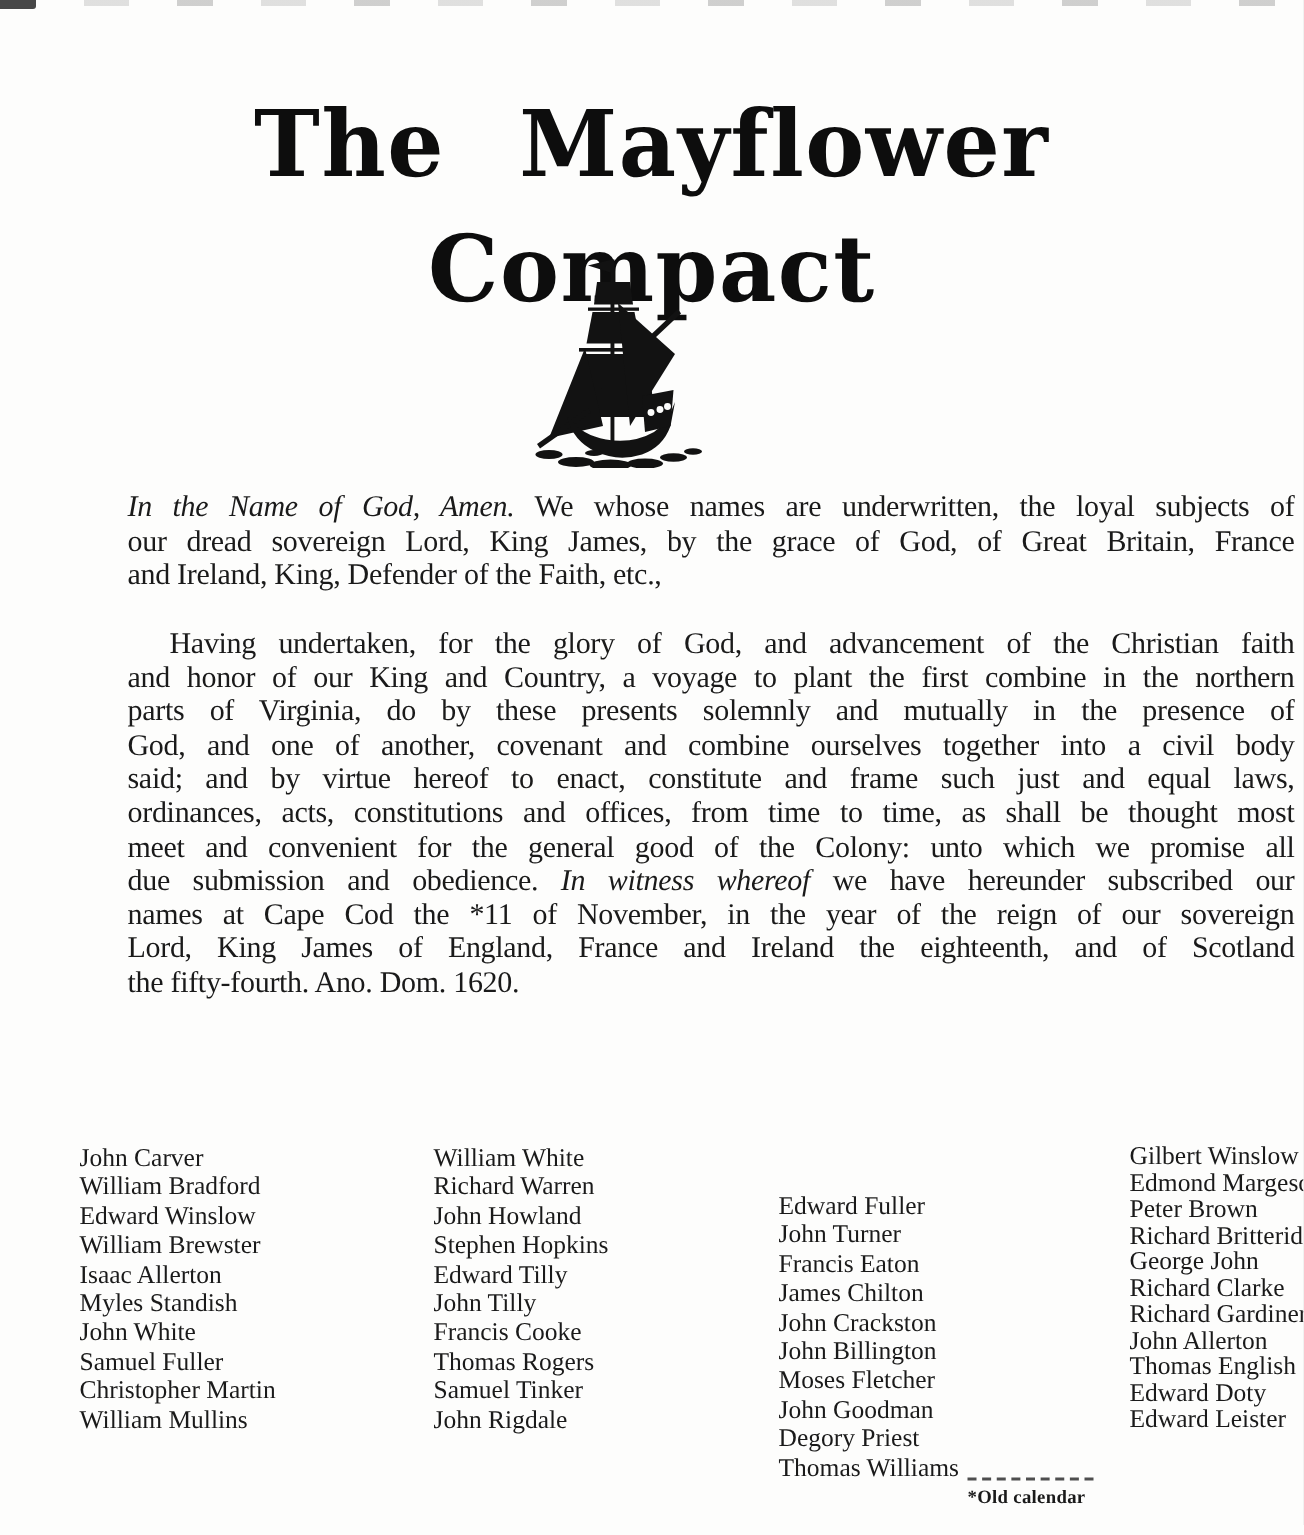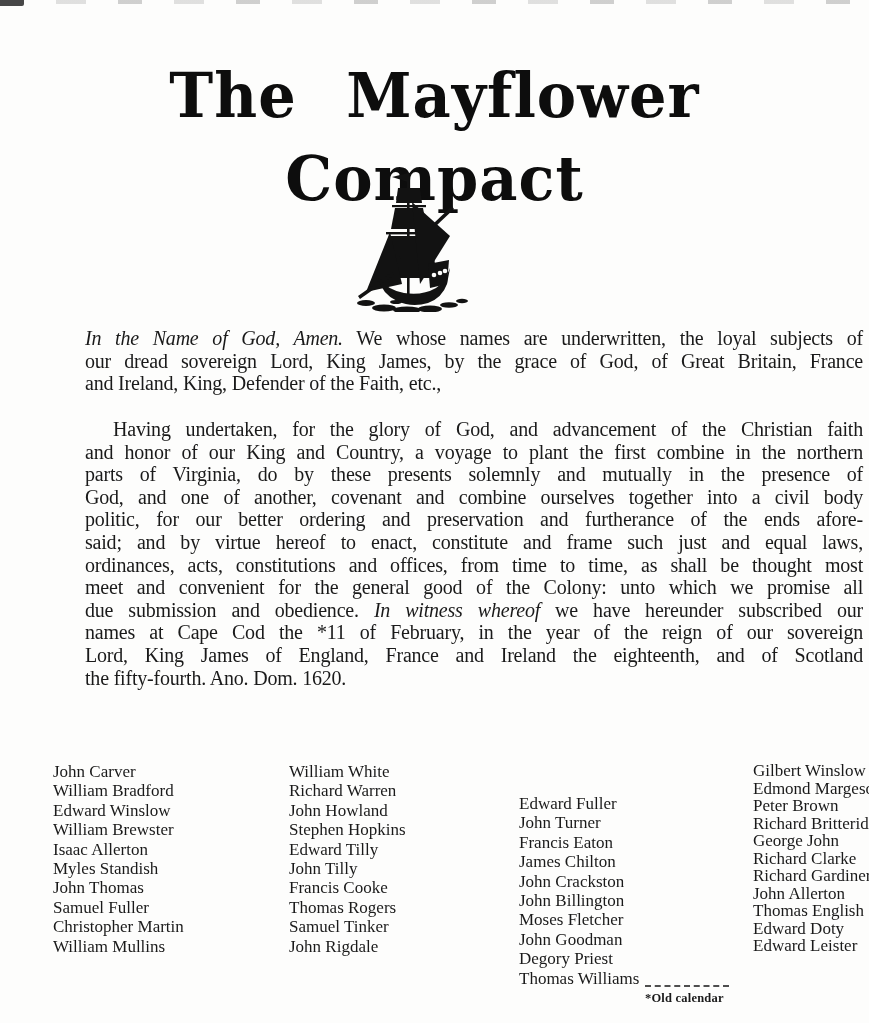--- a/index.html
+++ b/index.html
@@ -128,40 +128,39 @@
     <div class="tl"><i>In the Name of God, Amen.</i><span> We whose names are underwritten, the loyal subjects of</span></div>
     <div class="tl">our dread sovereign Lord, King James, by the grace of God, of Great Britain, France</div>
     <div class="tl last">and Ireland, King, Defender of the Faith, etc.,</div>
   </div>
 
   <div class="para p2">
     <div class="tl indent">Having undertaken, for the glory of God, and advancement of the Christian faith</div>
     <div class="tl">and honor of our King and Country, a voyage to plant the first combine in the northern</div>
     <div class="tl">parts of Virginia, do by these presents solemnly and mutually in the presence of</div>
     <div class="tl">God, and one of another, covenant and combine ourselves together into a civil body</div>
-    <div class="tl">politic, for our better ordering and preservation and furtherance of the ends afore-</div>
     <div class="tl">said; and by virtue hereof to enact, constitute and frame such just and equal laws,</div>
     <div class="tl">ordinances, acts, constitutions and offices, from time to time, as shall be thought most</div>
     <div class="tl">meet and convenient for the general good of the Colony: unto which we promise all</div>
     <div class="tl"><span>due submission and obedience.</span><i> In witness whereof</i><span> we have hereunder subscribed our</span></div>
-    <div class="tl">names at Cape Cod the *11 of February, in the year of the reign of our sovereign</div>
+    <div class="tl">names at Cape Cod the *11 of November, in the year of the reign of our sovereign</div>
     <div class="tl">Lord, King James of England, France and Ireland the eighteenth, and of Scotland</div>
     <div class="tl last">the fifty-fourth. Ano. Dom. 1620.</div>
   </div>
 
   <div class="names">
     <div class="ncol c1">
 
     <div class="name">John Carver</div>
         <div class="name">William Bradford</div>
         <div class="name">Edward Winslow</div>
         <div class="name">William Brewster</div>
         <div class="name">Isaac Allerton</div>
         <div class="name">Myles Standish</div>
-        <div class="name">John Thomas</div>
+        <div class="name">John White</div>
         <div class="name">Samuel Fuller</div>
         <div class="name">Christopher Martin</div>
         <div class="name">William Mullins</div>
       </div>
     <div class="ncol c2">
 
     <div class="name">William White</div>
         <div class="name">Richard Warren</div>
         <div class="name">John Howland</div>
         <div class="name">Stephen Hopkins</div>

